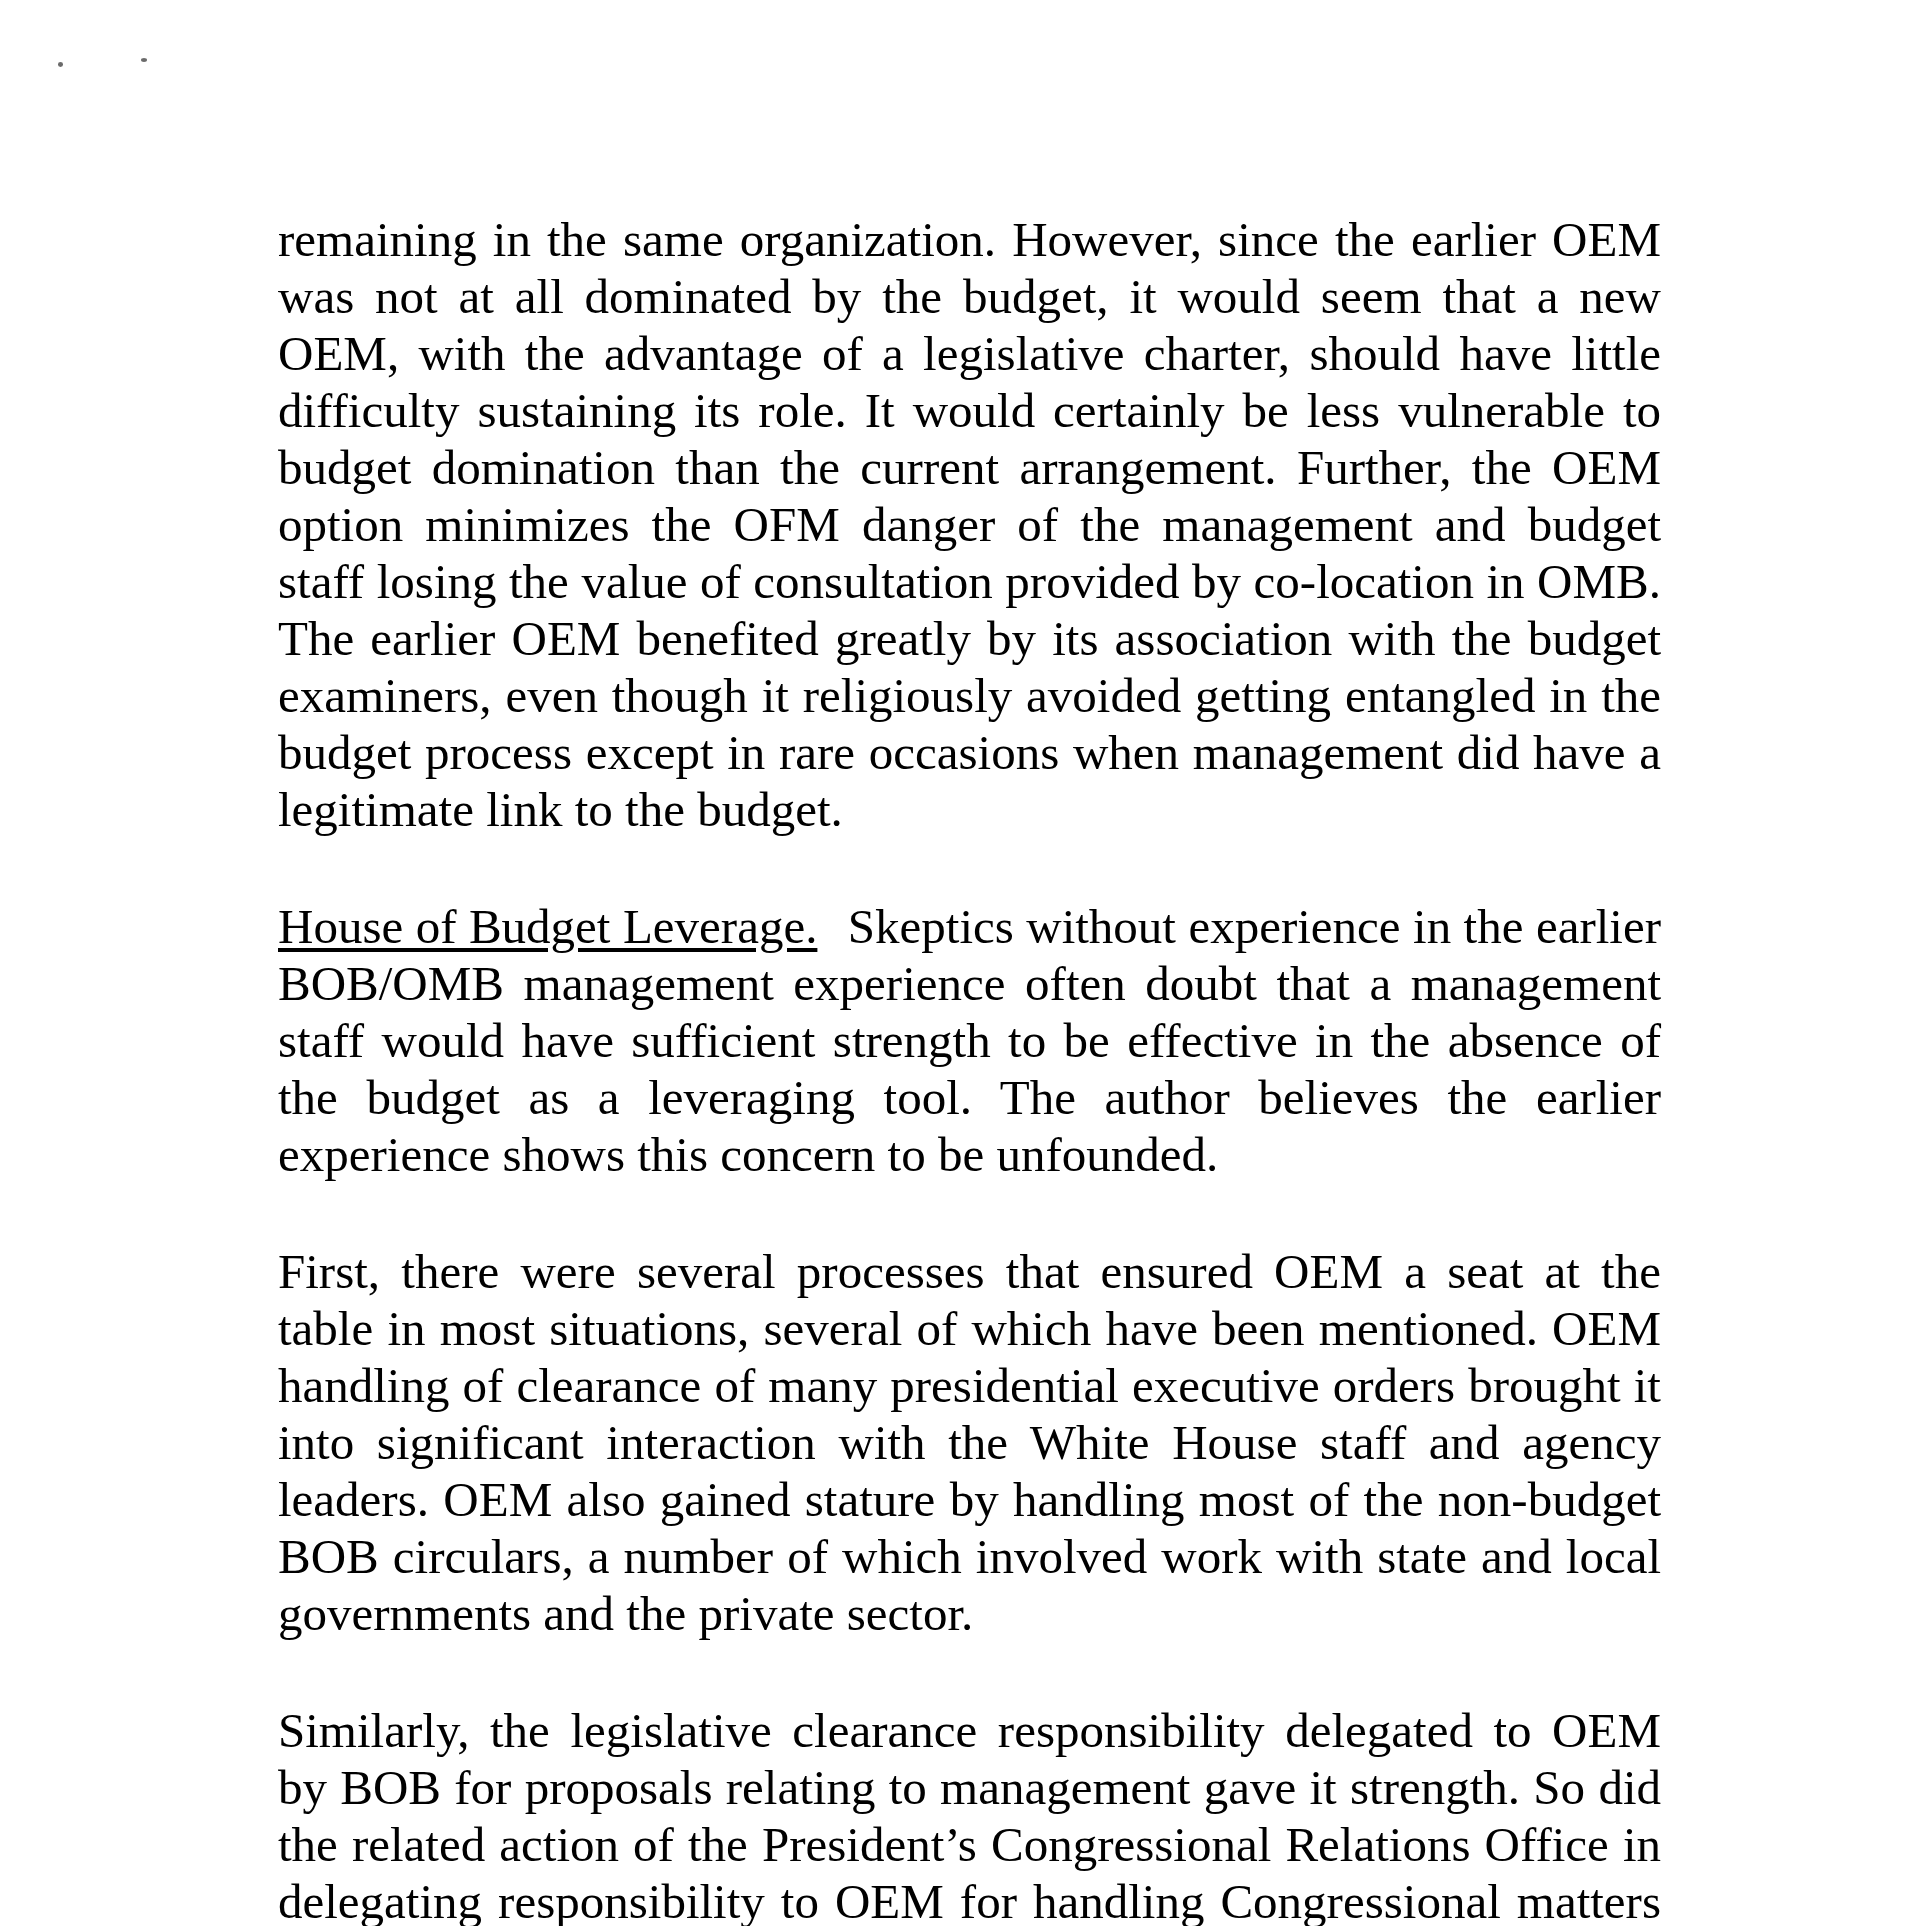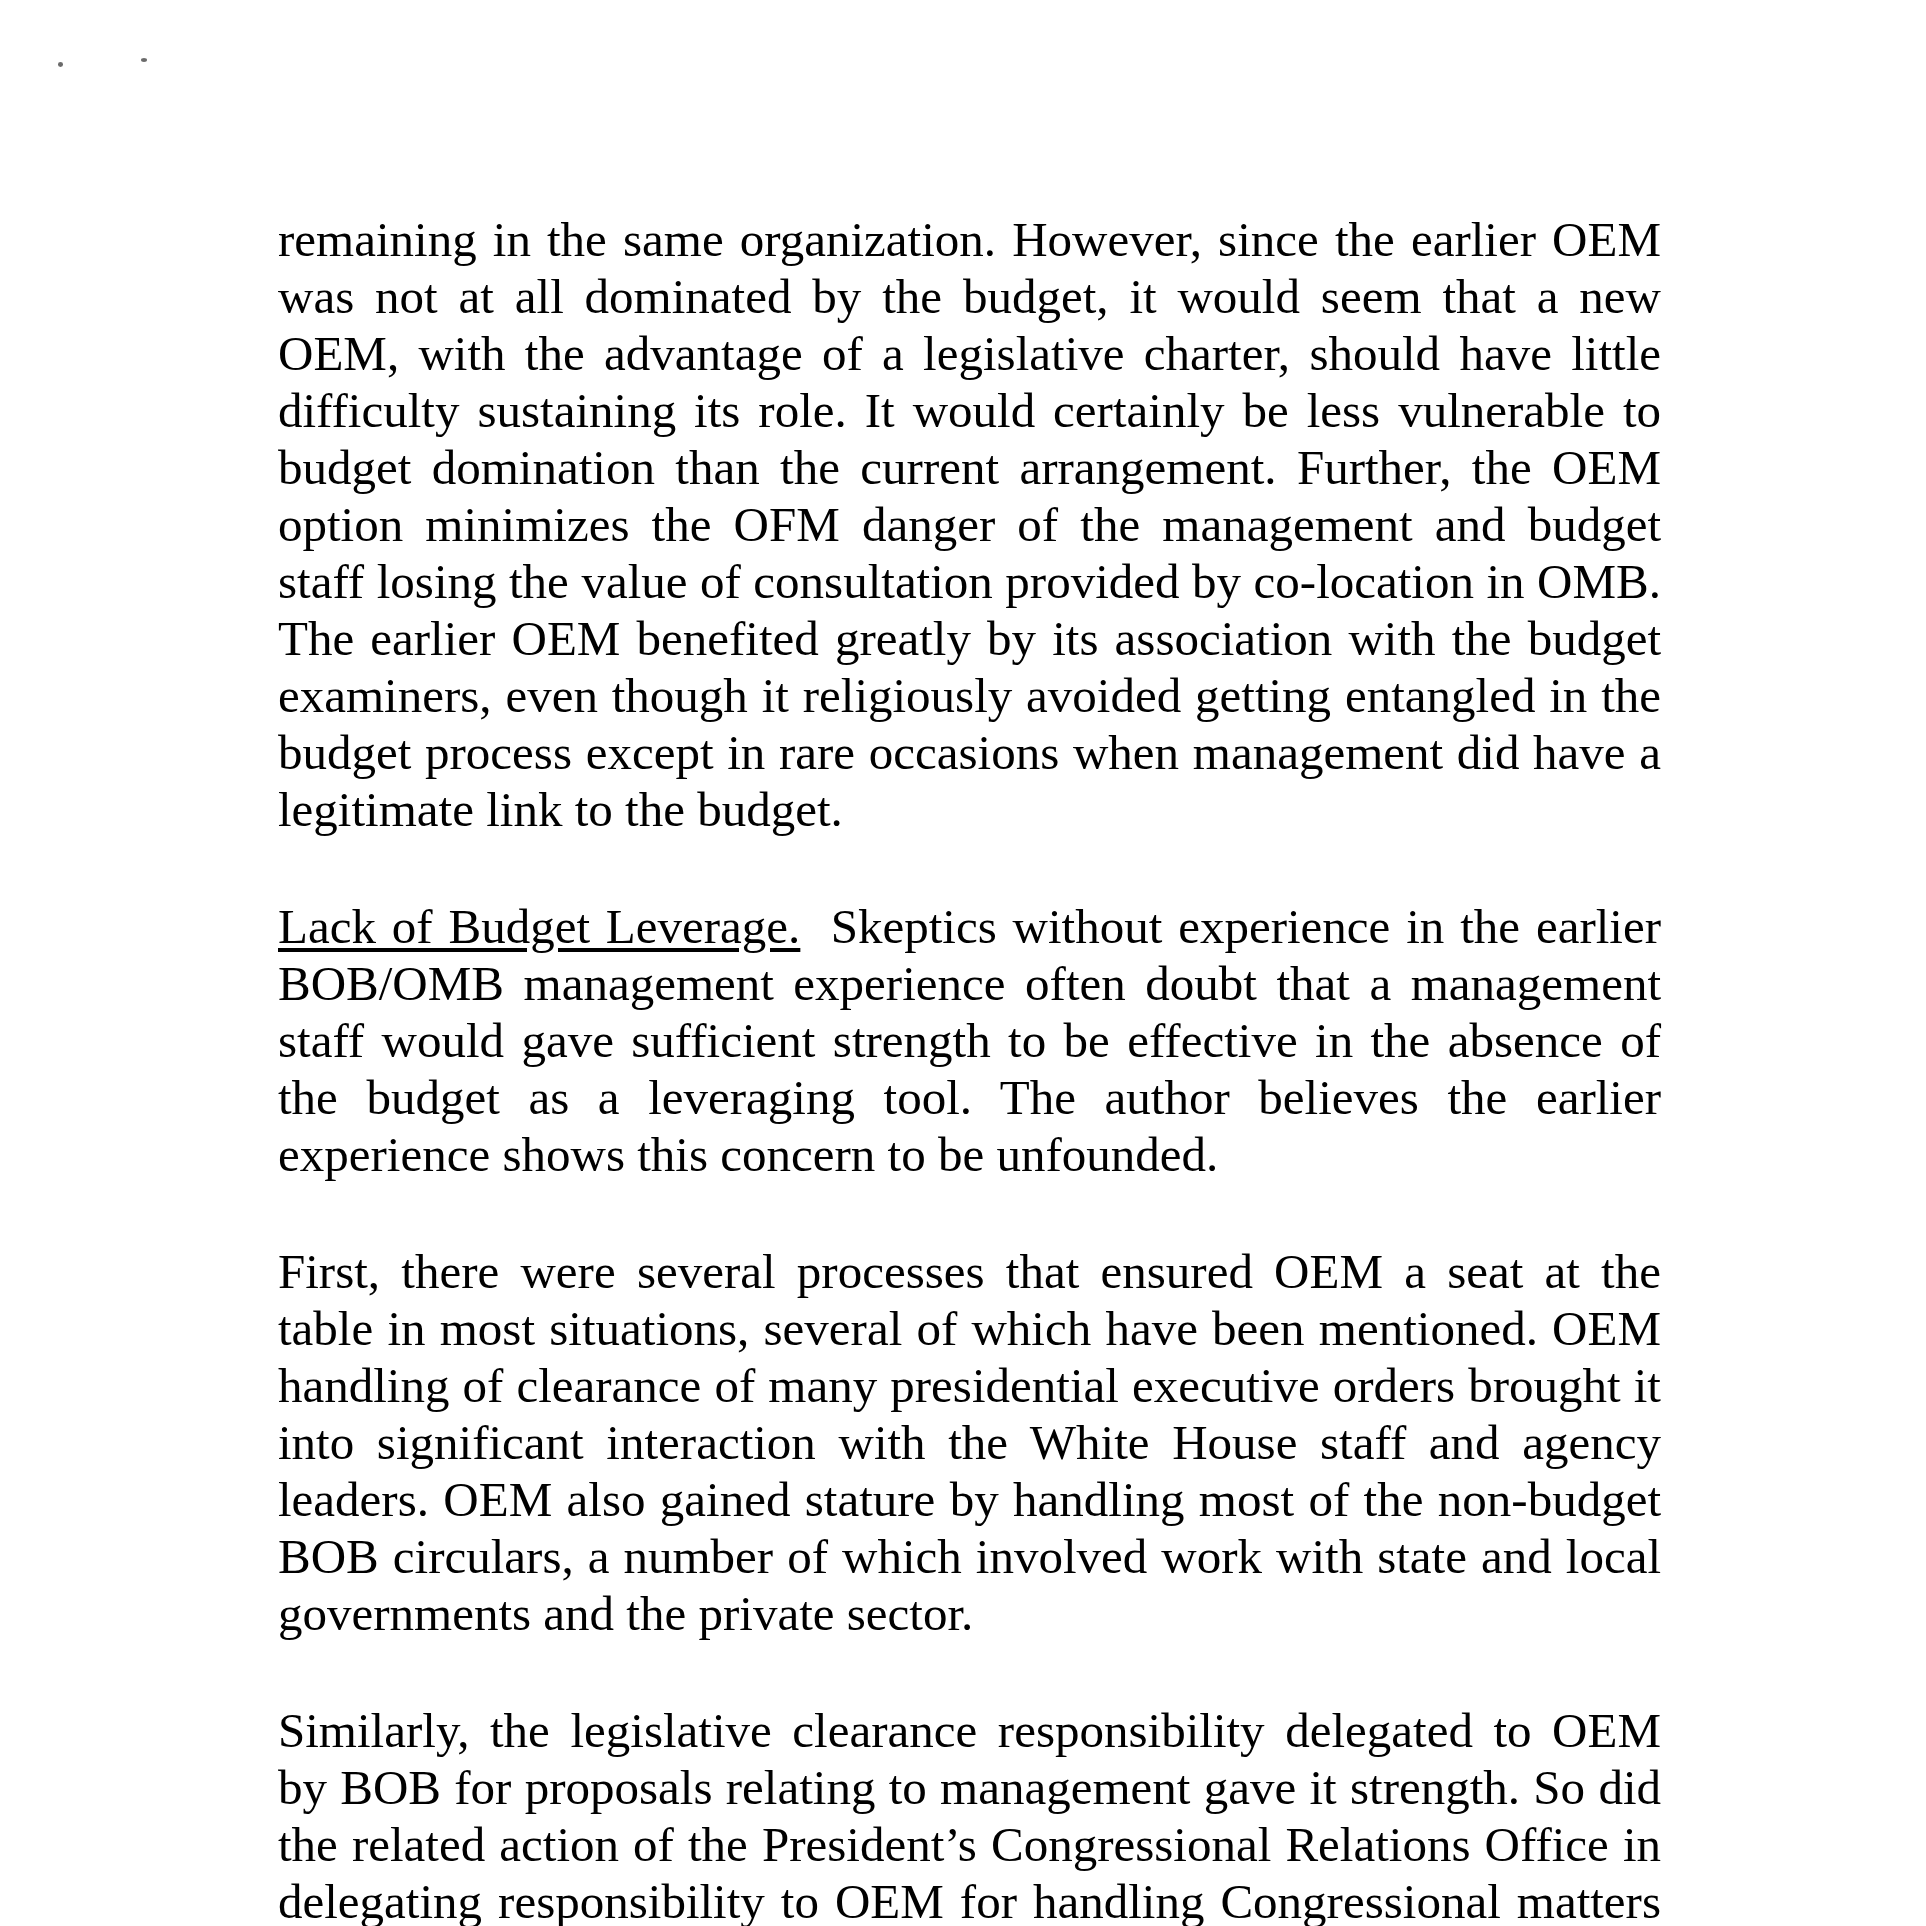--- a/index.html
+++ b/index.html
@@ -49,21 +49,21 @@
 <body>
 
 <div class="page">
   <span class="speck speck-1"></span>
   <span class="speck speck-2"></span>
 
   <div class="content">
     <p>remaining in the same organization. However, since the earlier OEM was not at all dominated by the budget, it would seem that a new OEM, with the advantage of a legislative charter, should have little difficulty sustaining its role. It would certainly be less vulnerable to budget domination than the current arrangement. Further, the OEM option minimizes the OFM danger of the management and budget staff losing the value of consultation provided by co-location in OMB. The earlier OEM benefited greatly by its association with the budget examiners, even though it religiously avoided getting entangled in the budget process except in rare occasions when management did have a legitimate link to the budget.</p>
 
     <p>
-      <span class="lead">Lack of Budget Leverage.</span><span>Skeptics without experience in the earlier BOB/OMB management experience often doubt that a management staff would gave sufficient strength to be effective in the absence of the budget as a leveraging tool. The author believes the earlier experience shows this concern to be unfounded.</span>
+      <span class="lead">House of Budget Leverage.</span><span>Skeptics without experience in the earlier BOB/OMB management experience often doubt that a management staff would have sufficient strength to be effective in the absence of the budget as a leveraging tool. The author believes the earlier experience shows this concern to be unfounded.</span>
     </p>
 
     <p>First, there were several processes that ensured OEM a seat at the table in most situations, several of which have been mentioned. OEM handling of clearance of many presidential executive orders brought it into significant interaction with the White House staff and agency leaders. OEM also gained stature by handling most of the non-budget BOB circulars, a number of which involved work with state and local governments and the private sector.</p>
 
     <p>Similarly, the legislative clearance responsibility delegated to OEM by BOB for proposals relating to management gave it strength. So did the related action of the President’s Congressional Relations Office in delegating responsibility to OEM for handling Congressional matters relating to management in its broadest sense. As a result, OEM was constantly involved in negotiating with various Committees and testifying at hearings, further increasing the visibility and influence of OEM. It was also</p>
   </div>
 
 </div>
 
 

